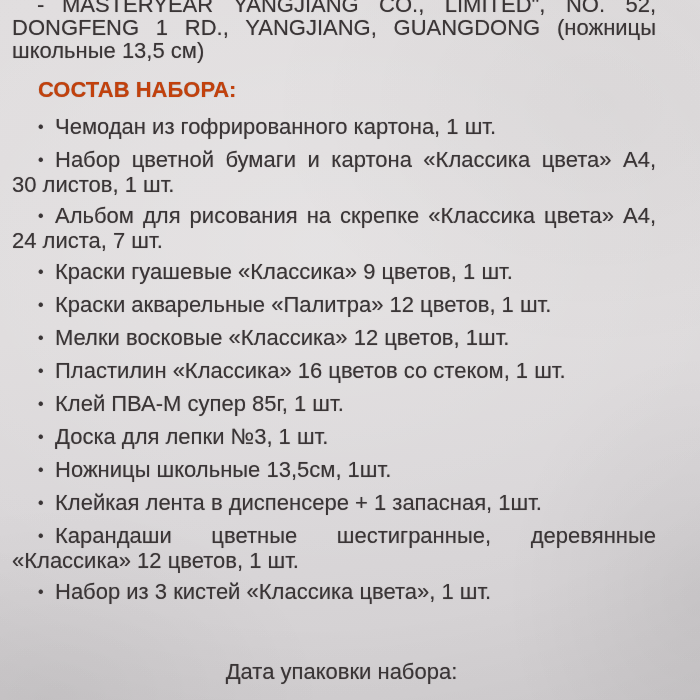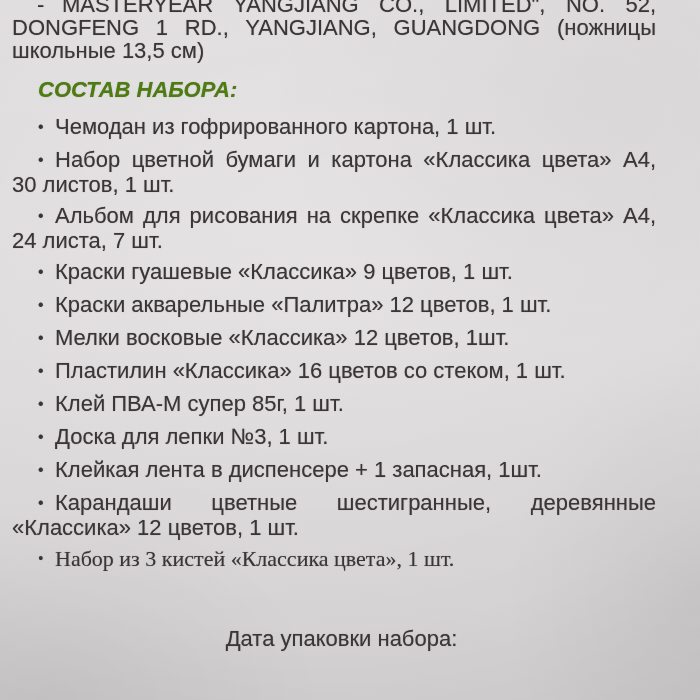--- a/index.html
+++ b/index.html
@@ -31,25 +31,25 @@
   .line{white-space:normal;}
   .line.fill{text-align:justify;text-align-last:justify;}
   .line.endline{text-align:left;text-align-last:left;}
   .address{margin-top:-7px;}
   .address .line.first{padding-left:25px;}
   .dash{display:inline-block;width:25px;}
   .heading{
     margin:16px 0 0 0;
     padding-left:26px;
     font-size:22px;line-height:23px;
-    font-weight:700;color:#4d7c0f;font-style:italic;
+    font-weight:700;color:#c2410c;
   }
   .list{margin:14px 0 0 0;padding:0;list-style:none;}
   .item{margin:0 0 8px 0;}
-  .item:last-child{margin-bottom:9px;font-family:Liberation Serif, serif;}
+  .item:last-child{margin-bottom:9px;}
   .item .line.first{padding-left:26px;}
   .bullet{display:inline-block;width:17px;font-size:0.72em;transform:translateY(-2px);}
   .footer-label{margin:55px 0 0 0;padding-left:15px;text-align:center;}
 </style>
 </head>
 <body>
 
 <div class="paper-shade"></div>
 
 <div class="doc">
@@ -83,20 +83,23 @@
       <li class="item">
         <div class="line first endline"><span class="bullet">•</span>Пластилин «Классика» 16 цветов со стеком, 1 шт.</div>
       </li>
       <li class="item">
         <div class="line first endline"><span class="bullet">•</span>Клей ПВА-М супер 85г, 1 шт.</div>
       </li>
       <li class="item">
         <div class="line first endline"><span class="bullet">•</span>Доска для лепки №3, 1 шт.</div>
       </li>
       <li class="item">
+        <div class="line first endline"><span class="bullet">•</span>Ножницы школьные 13,5см, 1шт.</div>
+      </li>
+      <li class="item">
         <div class="line first endline"><span class="bullet">•</span>Клейкая лента в диспенсере + 1 запасная, 1шт.</div>
       </li>
       <li class="item">
         <div class="line first fill"><span class="bullet">•</span>Карандаши цветные шестигранные, деревянные</div>
         <div class="line endline">«Классика» 12 цветов, 1 шт.</div>
       </li>
       <li class="item">
         <div class="line first endline"><span class="bullet">•</span>Набор из 3 кистей «Классика цвета», 1 шт.</div>
       </li>
     </ul>

